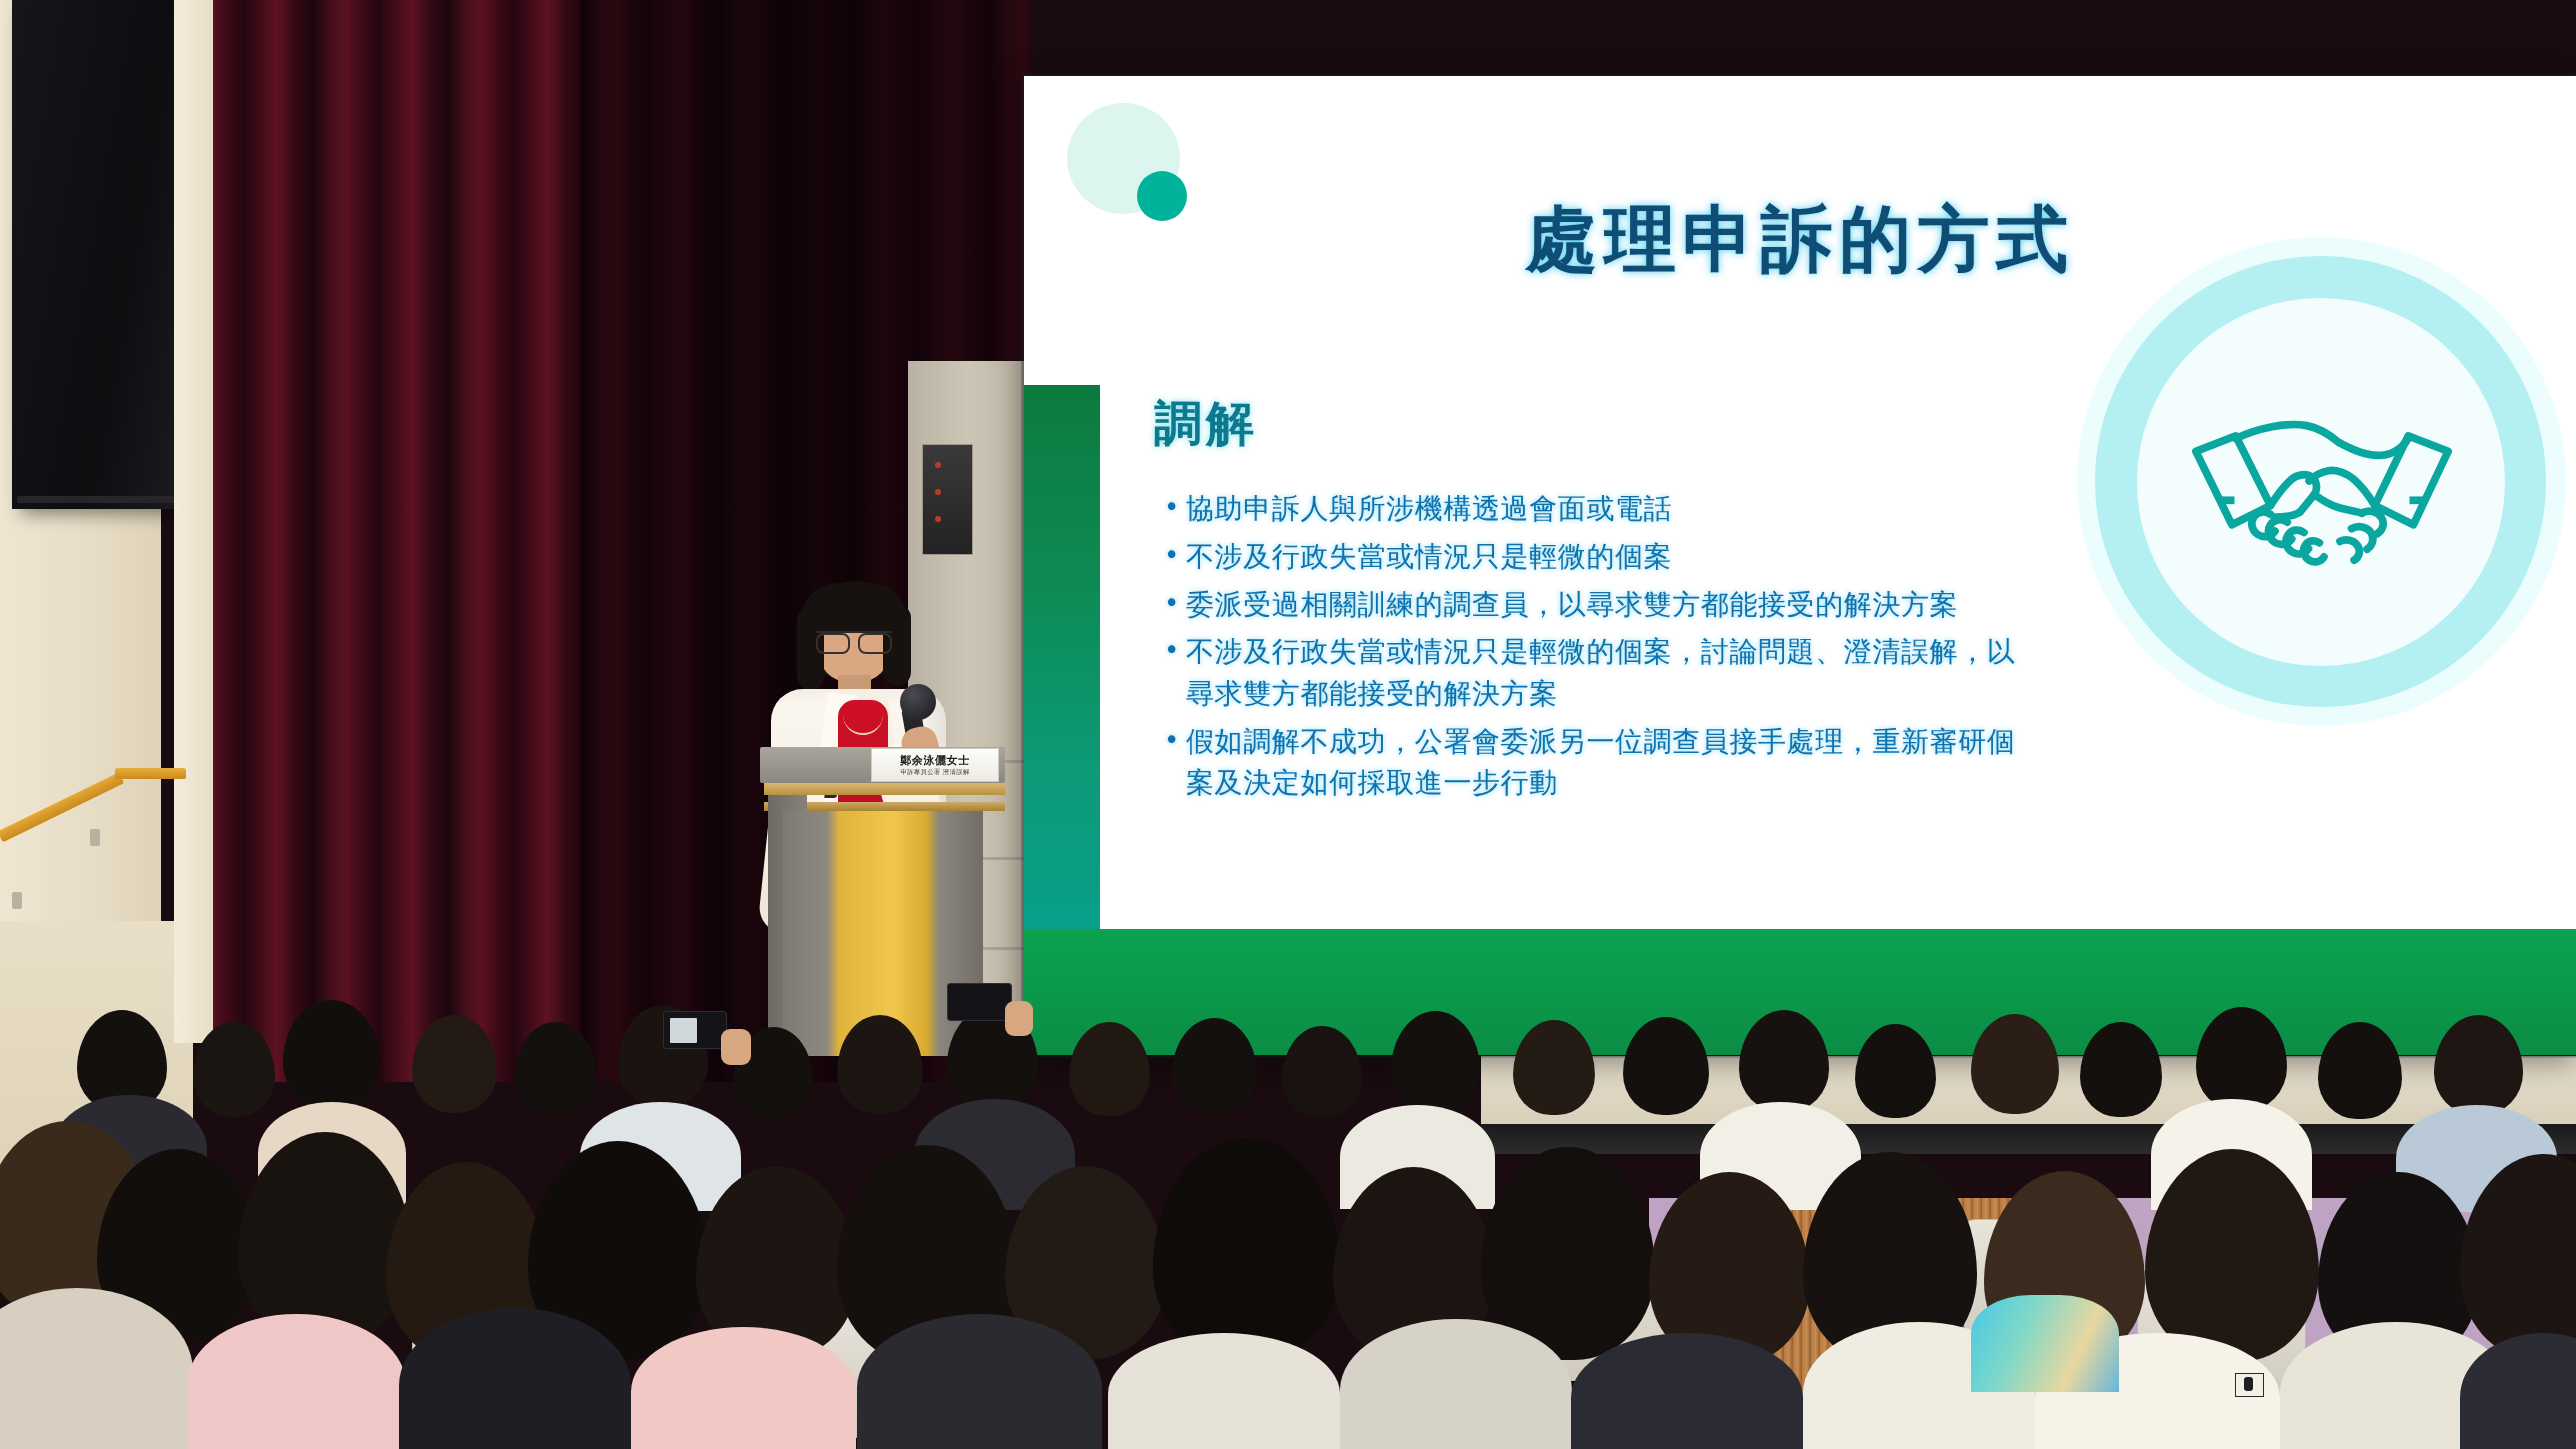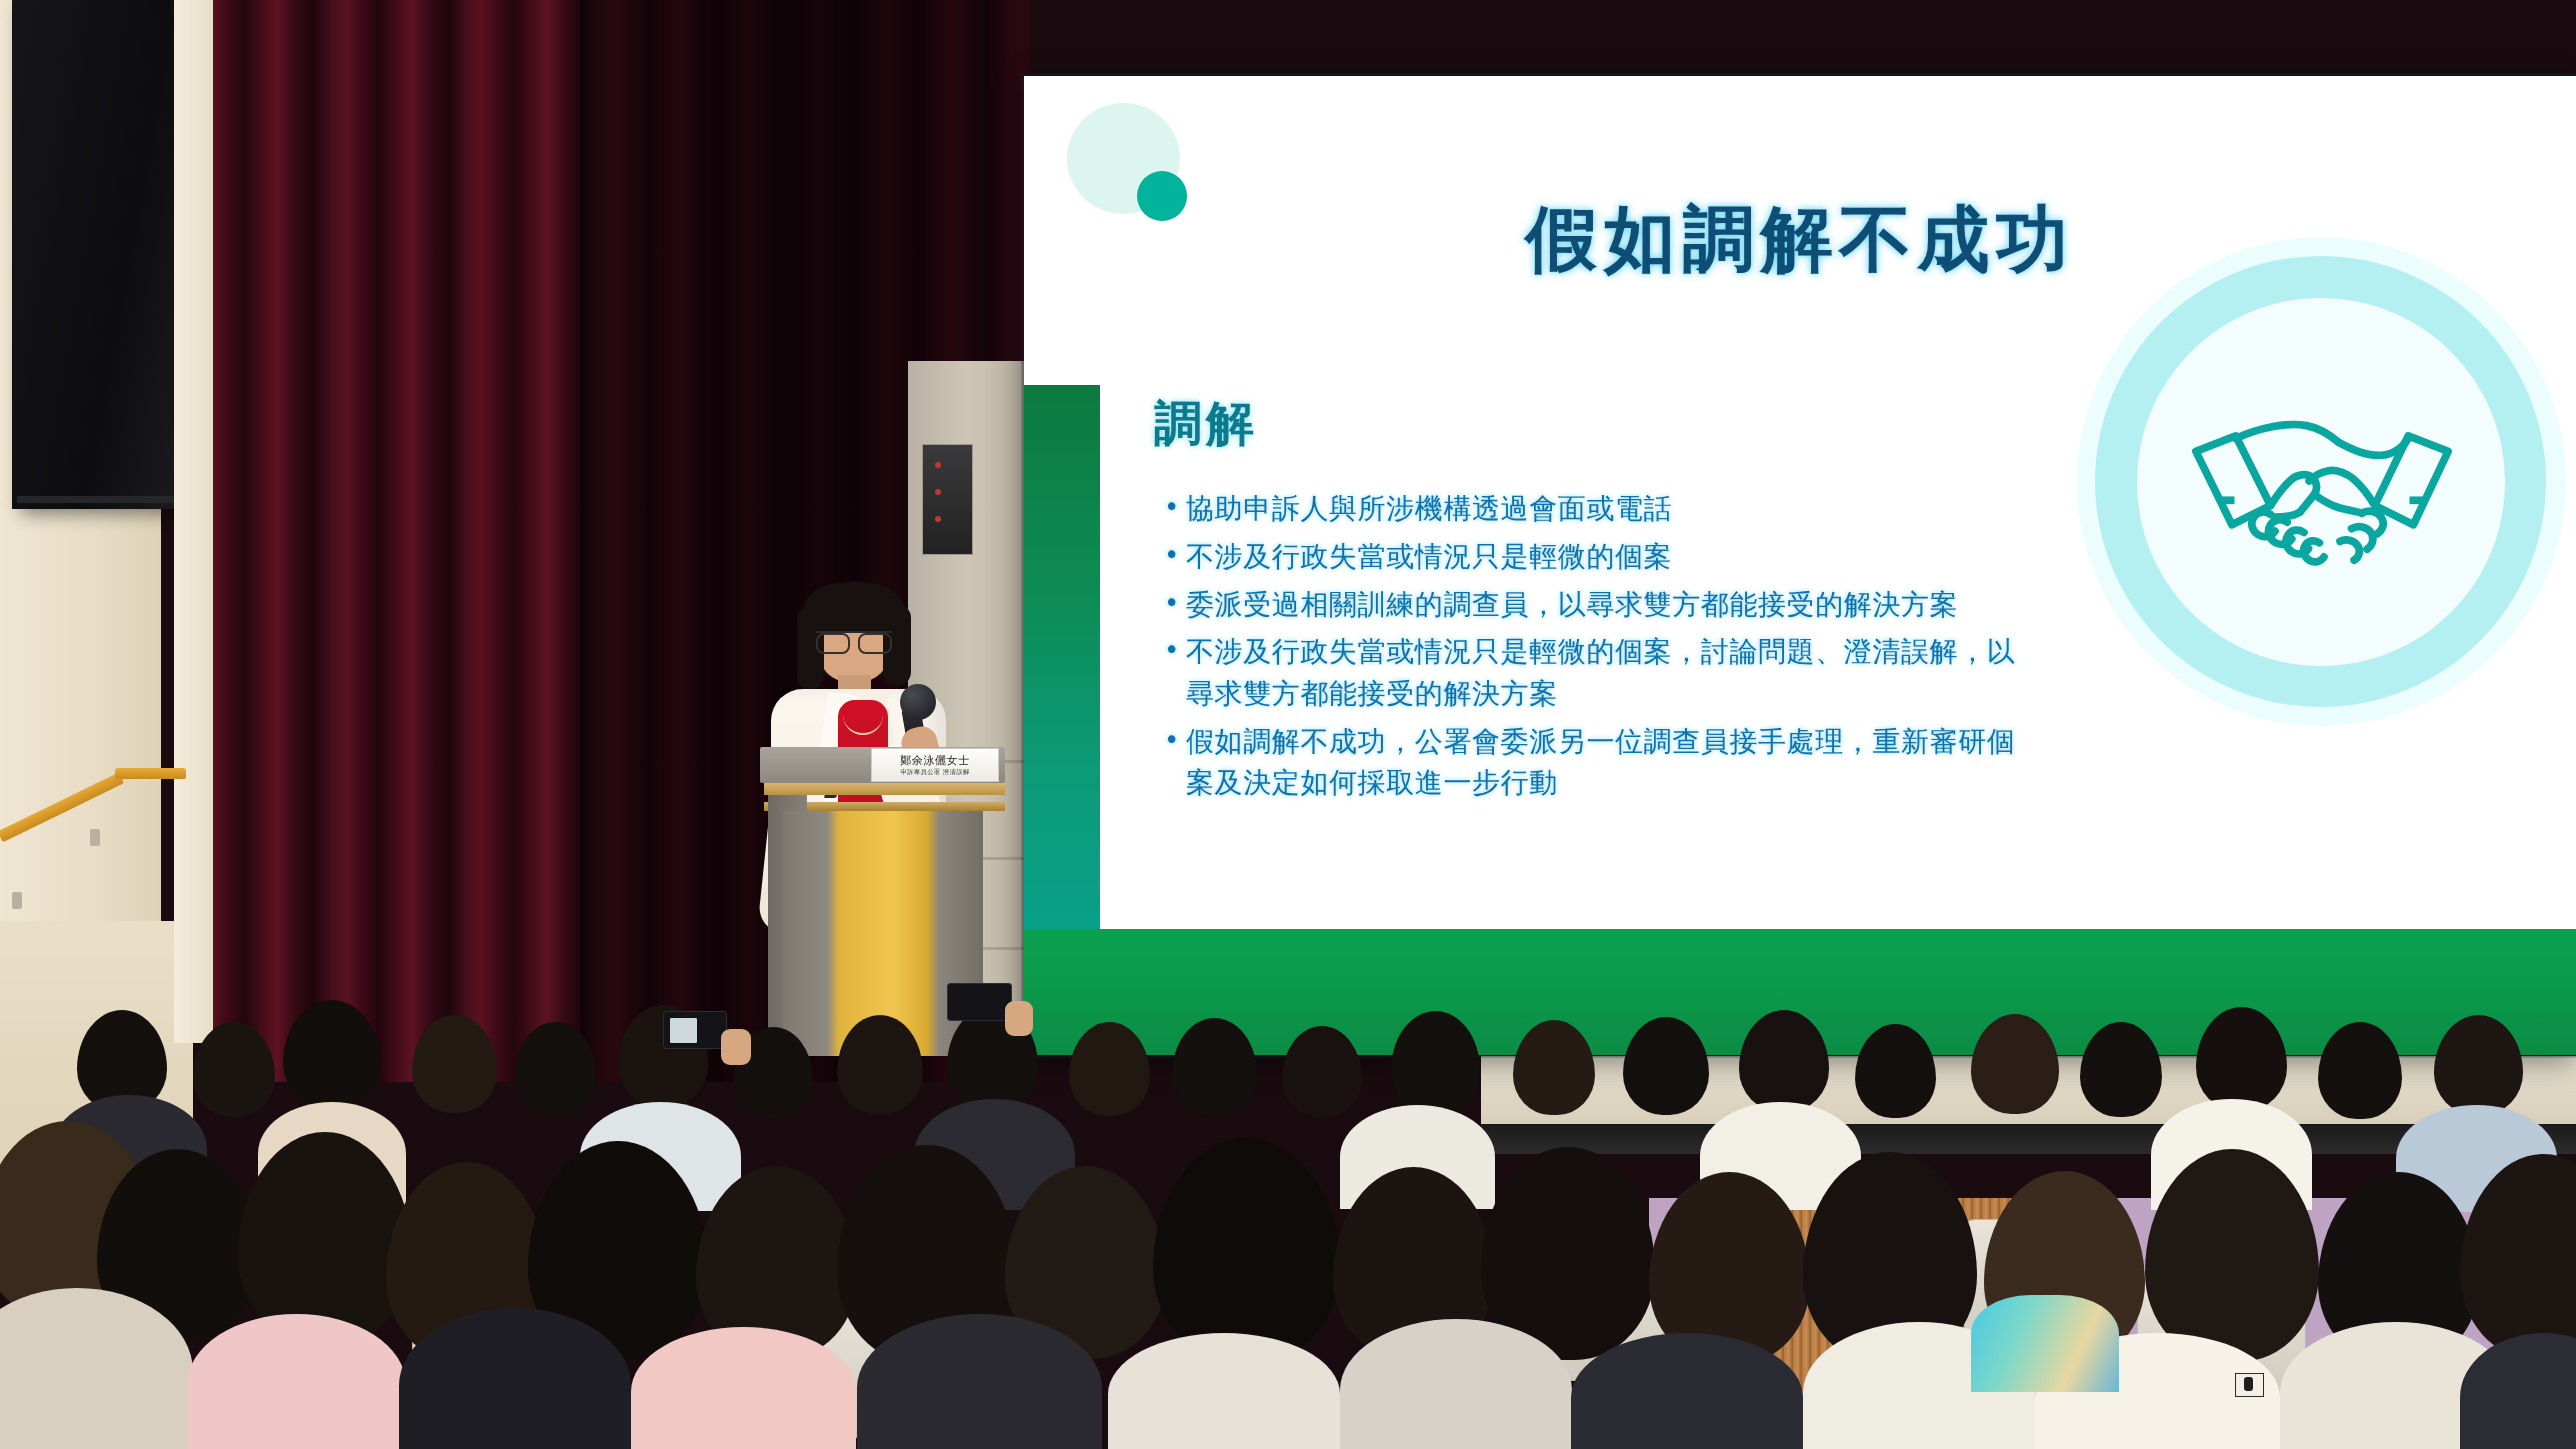--- a/index.html
+++ b/index.html
@@ -222,21 +222,21 @@
     position:absolute;left:7.7px;top:48px;width:39px;height:261px;
     background:linear-gradient(90deg,#6e6a63,#878279);
   }
   .nameplate{
     position:absolute;left:111px;top:1.3px;width:126px;height:32px;
     background:linear-gradient(180deg,#fdfdfb,#eceae3);
     border:0.6px solid #cfccc3;
     display:flex;flex-direction:column;align-items:center;justify-content:center;
     line-height:1.05;
   }
-  .nameplate .np1{font-size:11px;color:#1c1c1c;letter-spacing:0.6px;}
+  .nameplate .np1{font-size:11px;color:#1c1c1c;letter-spacing:0.6px;font-weight:bold;}
   .nameplate .np2{font-size:6.4px;color:#3a3a3a;letter-spacing:0.3px;margin-top:1.9px;}
 
   
   .screen{
     position:absolute;left:1024px;top:76px;width:1552px;height:979px;
     background:#fff;
     box-shadow:0 0 0 2.6px rgba(20,40,55,.35), 0 6.4px 28px rgba(0,0,0,.45);
     overflow:hidden;
   }
   .slide-white{position:absolute;inset:0;background:#ffffff;}
@@ -394,21 +394,21 @@
 
         <path d="M292 208 C302 202 316 205 322 214 C328 223 325 234 316 240"></path>
         <path d="M276 232 C286 226 300 229 306 238 C312 247 309 258 300 264"></path>
         <path d="M258 252 C267 247 279 250 285 258 C291 266 288 276 280 281"></path>
 
         <path d="M218 179 C230 188 244 196 258 200 C272 204 284 205 292 208"></path>
         <path d="M196 206 C188 212 170 214 157 214"></path>
       </svg>
     </div>
 
-    <div class="slide-title">假如調解不成功</div>
+    <div class="slide-title">處理申訴的方式</div>
     <div class="sub-head">調解</div>
 
     <div class="bullets">
       <div class="bullet">
         <span class="dot">•</span>
         <span class="txt">協助申訴人與所涉機構透過會面或電話</span>
       </div>
       <div class="bullet">
         <span class="dot">•</span>
         <span class="txt">不涉及行政失當或情況只是輕微的個案</span>

